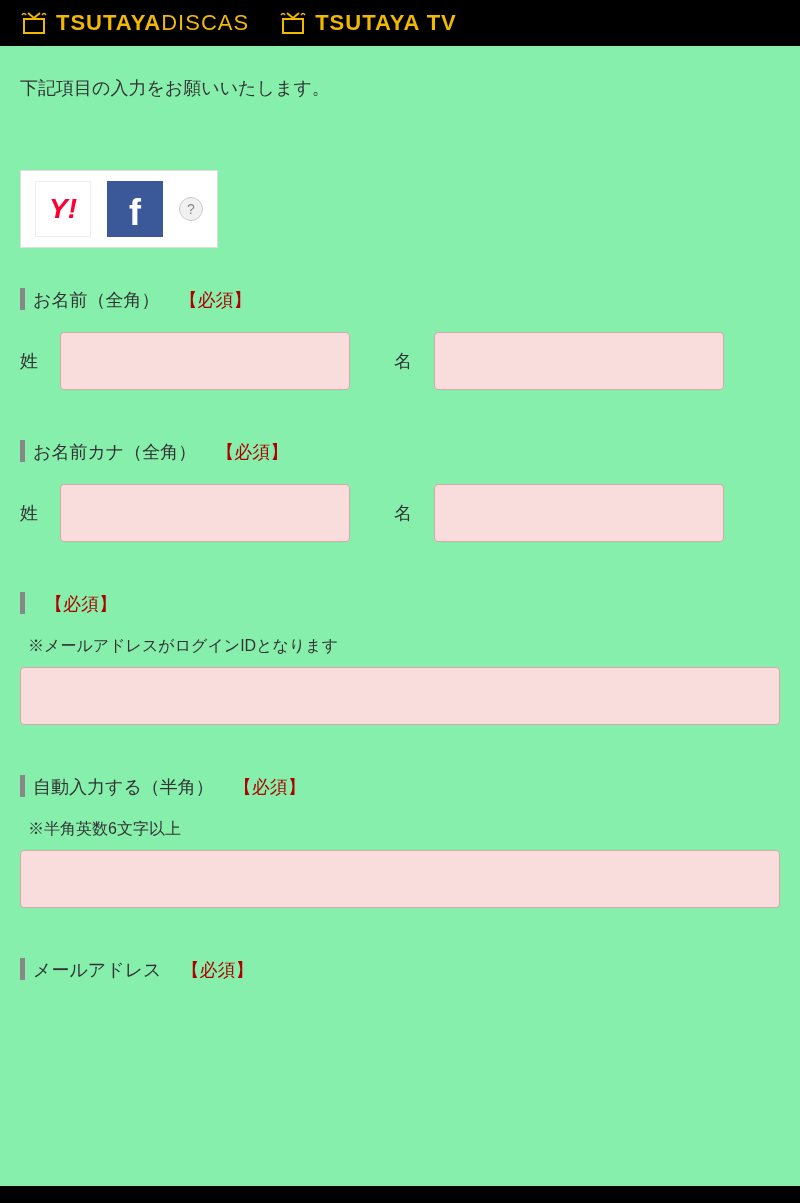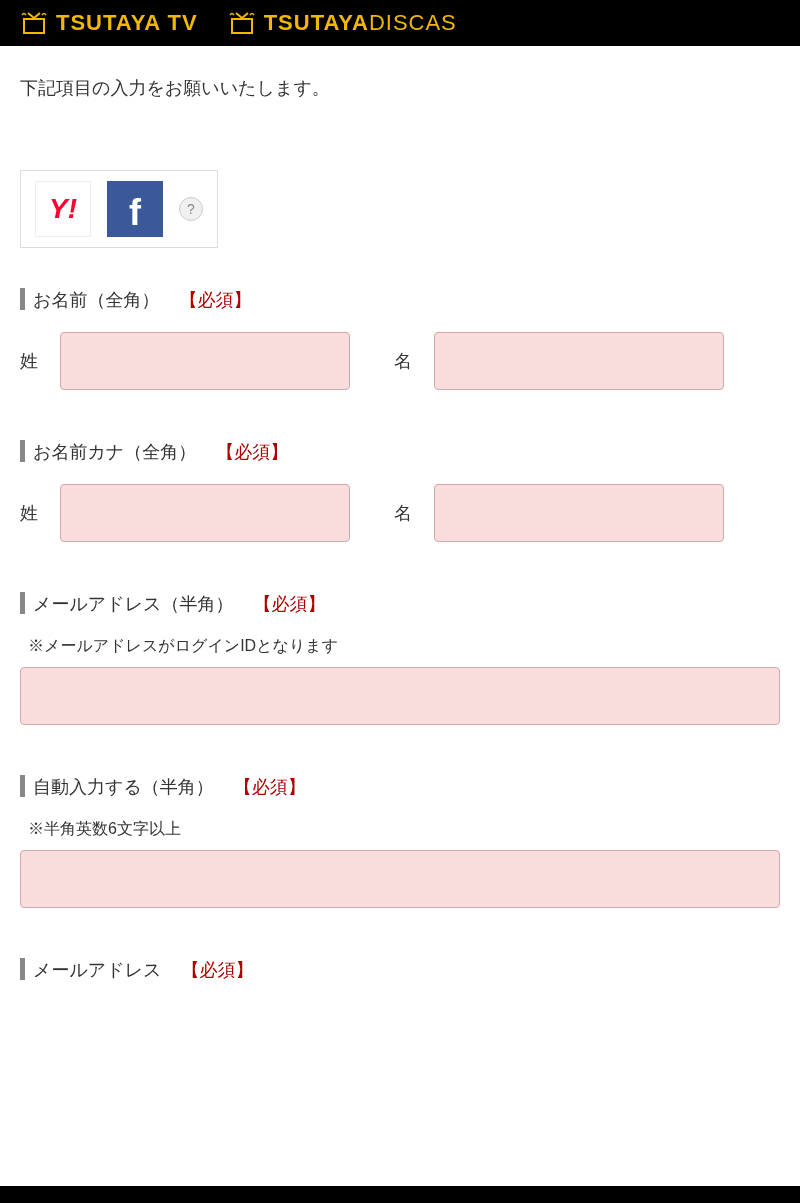--- a/index.html
+++ b/index.html
@@ -28,21 +28,21 @@
     }
     .logo-text {
       font-weight: bold;
       font-size: 22px;
       letter-spacing: 1px;
     }
     .logo-tsutaya { color: #f0b800; }
     .logo-discas { color: #f0b800; font-weight: 400; }
     .logo-tv { color: #f0b800; }
     .content {
-      background: #ffffff;
+      background: #86efac;
       padding: 30px 20px;
       min-height: 1140px;
     }
     .intro-text {
       font-size: 18px;
       color: #333;
       margin-bottom: 70px;
     }
     .social-box {
       background: #fff;
@@ -155,32 +155,32 @@
 
 <div class="header">
   <div class="logo-group">
     <span class="tv-icon">
       <svg viewBox="0 0 28 24">
           <path d="M4 8 h20 v14 h-20 z M8 2 l6 5 l6 -5" fill="none" stroke="#f0b800" stroke-width="2"></path>
           <path d="M2 4 q2 -3 4 0 M22 4 q2 -3 4 0" fill="none" stroke="#f0b800" stroke-width="1.5"></path>
         </svg>
     </span>
     <span class="logo-text">
-      <span class="logo-tsutaya">TSUTAYA</span> <span class="logo-tv">TV</span>
+      <span class="logo-tsutaya">TSUTAYA</span><span class="logo-discas">DISCAS</span>
     </span>
   </div>
   <div class="logo-group">
     <span class="tv-icon">
       <svg viewBox="0 0 28 24">
           <path d="M4 8 h20 v14 h-20 z M8 2 l6 5 l6 -5" fill="none" stroke="#f0b800" stroke-width="2"></path>
           <path d="M2 4 q2 -3 4 0 M22 4 q2 -3 4 0" fill="none" stroke="#f0b800" stroke-width="1.5"></path>
         </svg>
     </span>
     <span class="logo-text">
-      <span class="logo-tsutaya">TSUTAYA</span><span class="logo-discas">DISCAS</span>
+      <span class="logo-tsutaya">TSUTAYA</span> <span class="logo-tv">TV</span>
     </span>
   </div>
 </div>
 
 <div class="content">
   <p class="intro-text">下記項目の入力をお願いいたします。</p>
 
   <div class="social-box">
     <div class="social-icon yahoo-icon">Y!</div>
     <div class="social-icon fb-icon">f</div>
@@ -216,21 +216,20 @@
       <span class="field-spacer"></span>
       <span class="field-label">名</span>
       <input type="text" class="input-pink input-name" style="">
     </div>
   </div>
 
   
   <div class="form-section">
     <div class="section-label">
       <span class="label-bar"></span>
-      <span class="label-text">メールアドレス（半角）</span>
       <span class="required-tag">【必須】</span>
     </div>
     <p class="note-text">※メールアドレスがログインIDとなります</p>
     <input type="text" class="input-pink input-full" style="">
   </div>
 
   
   <div class="form-section">
     <div class="section-label">
       <span class="label-bar"></span>

